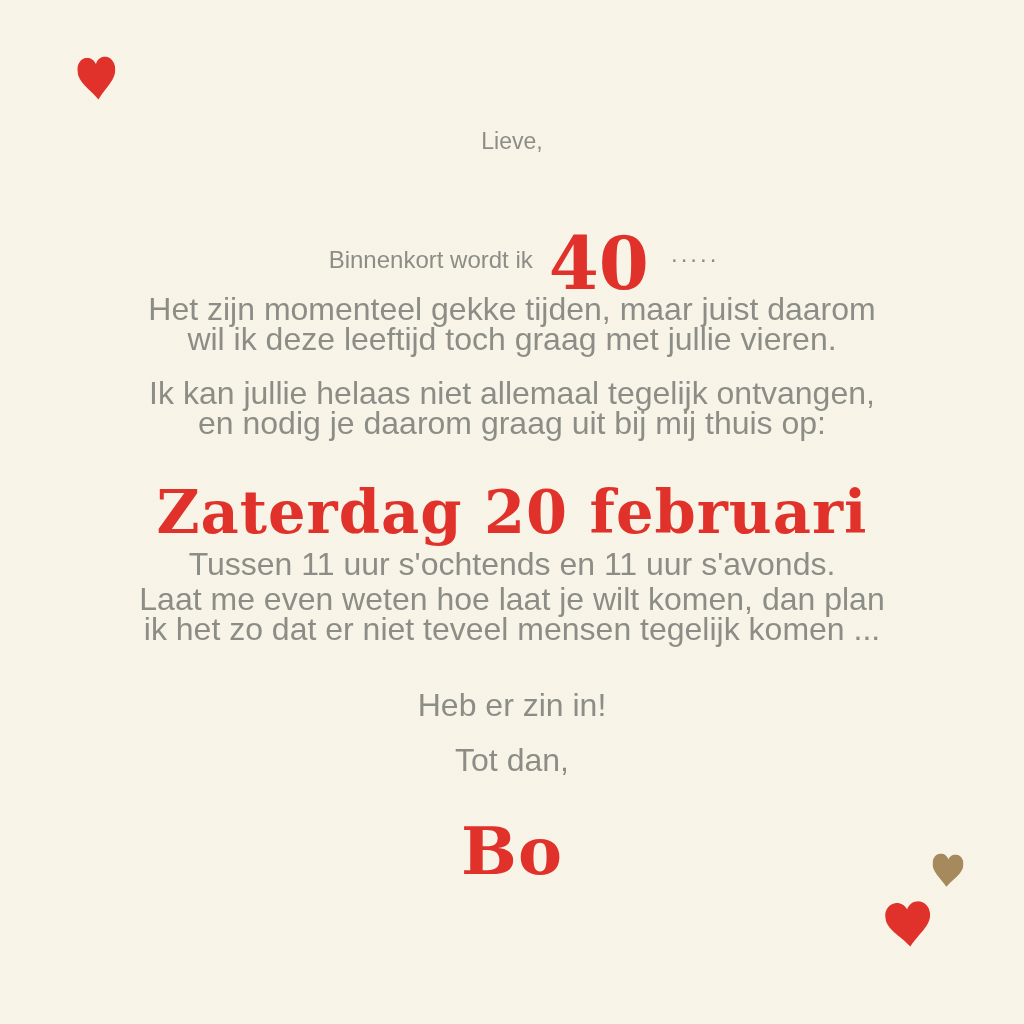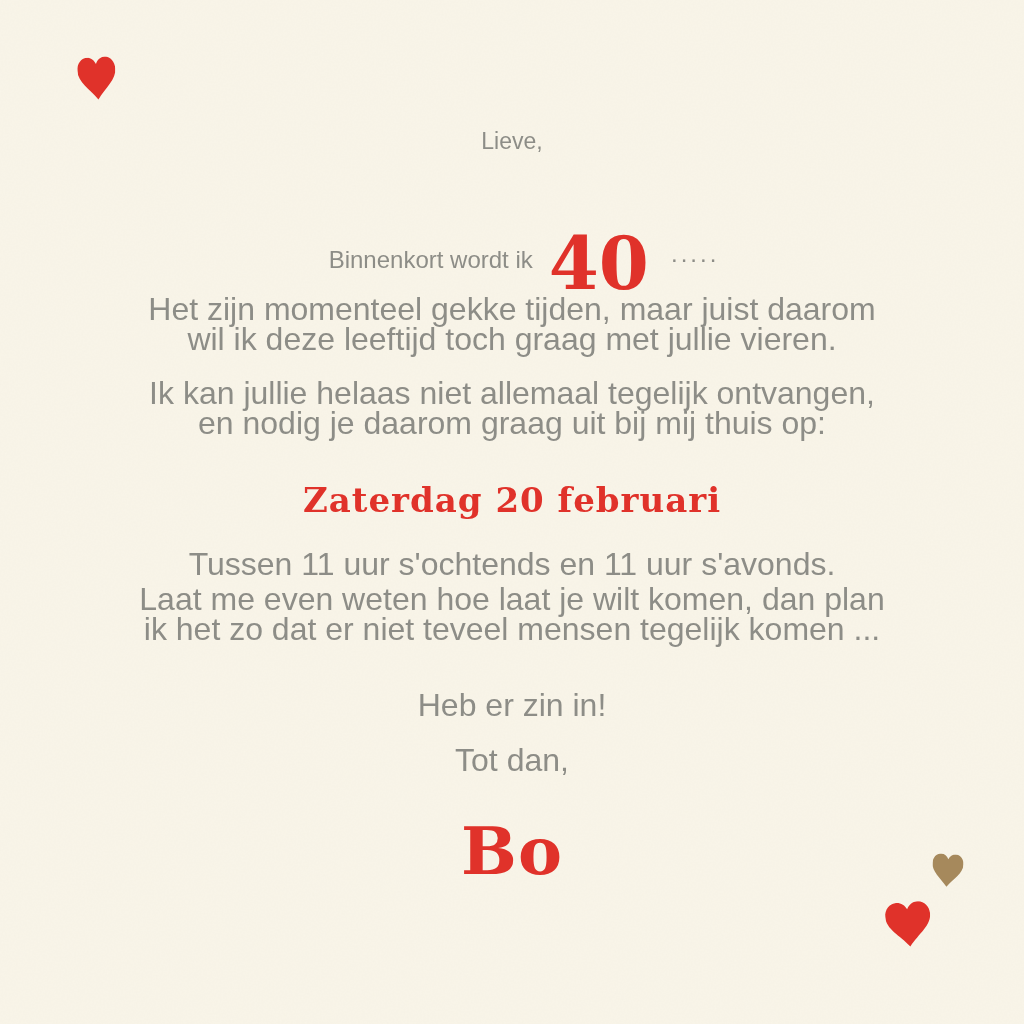--- a/index.html
+++ b/index.html
@@ -59,21 +59,21 @@
     top: -6px;
   }
 
   .para-tijden   { top: 294px; }
   .para-groepjes { top: 378px; }
 
   .date-heading {
     top: 483px;
     font-family: "DejaVu Serif", serif;
     font-weight: bold;
-    font-size: 34px;
+    font-size: 59px;
     line-height: 1;
     color: #e0322a;
     letter-spacing: 1px;
   }
 
   .time-line { top: 549px; }
   .para-plan { top: 584px; }
   .excited   { top: 690px; }
   .farewell  { top: 745px; }
 

